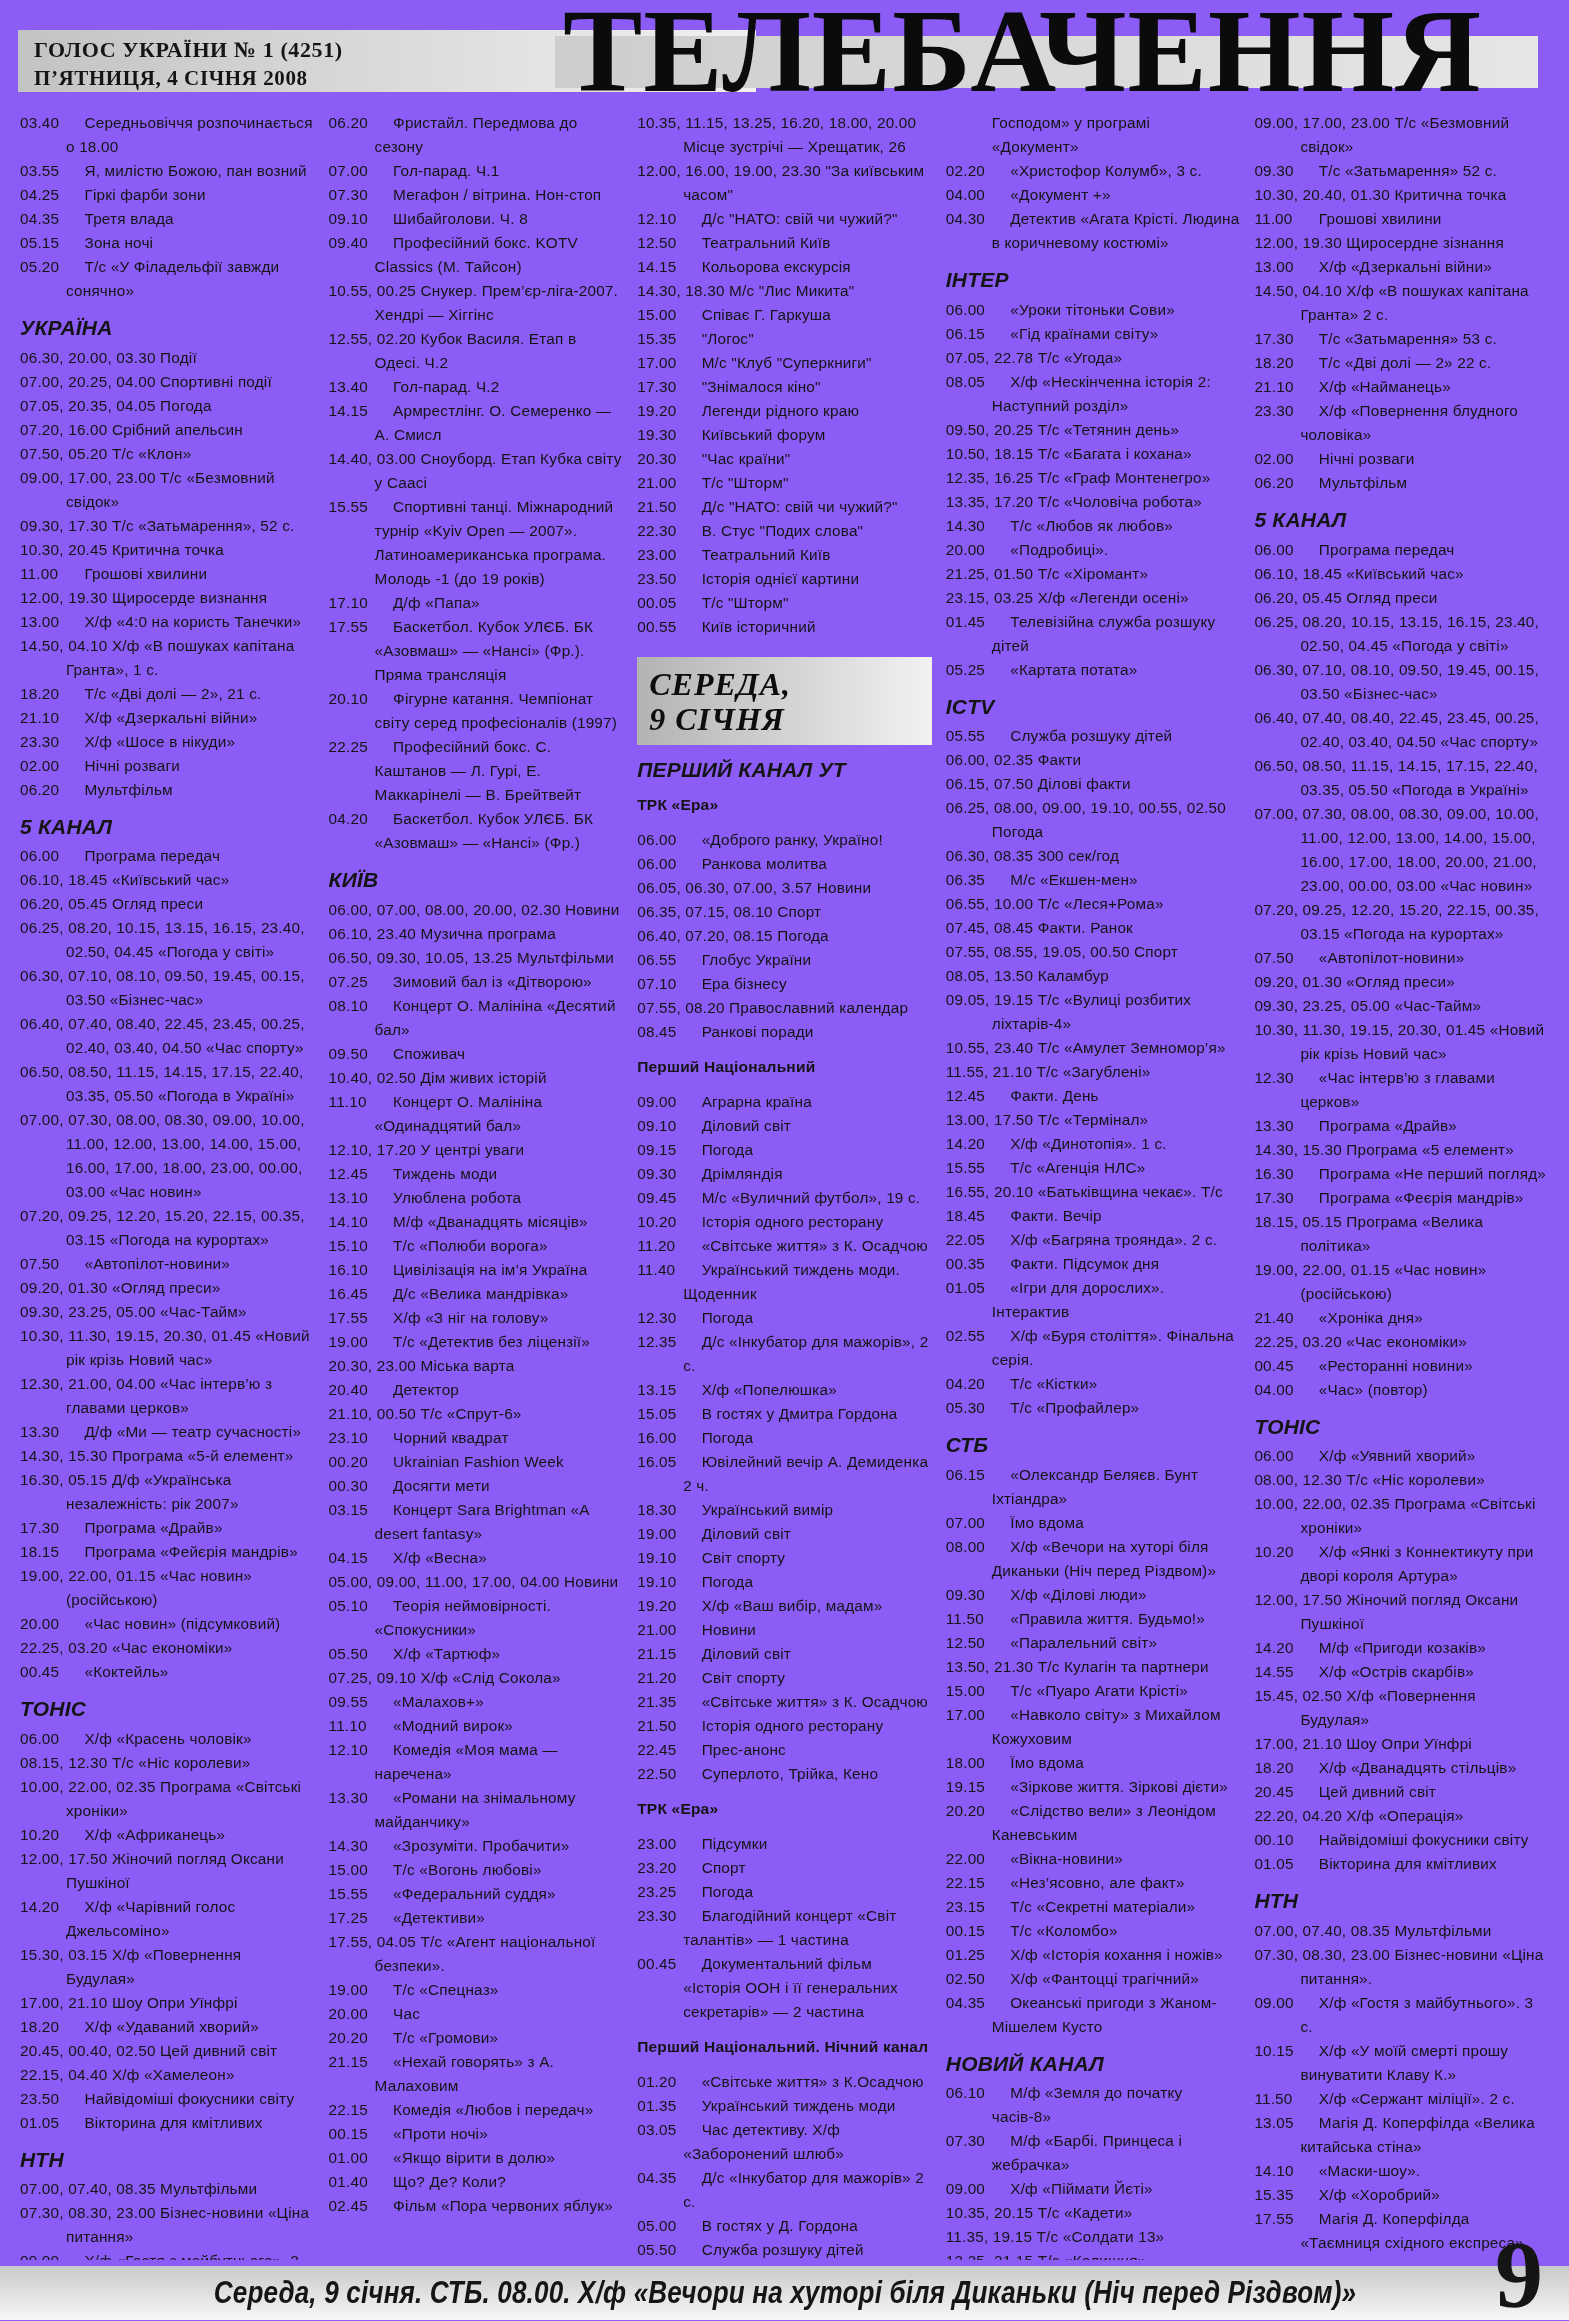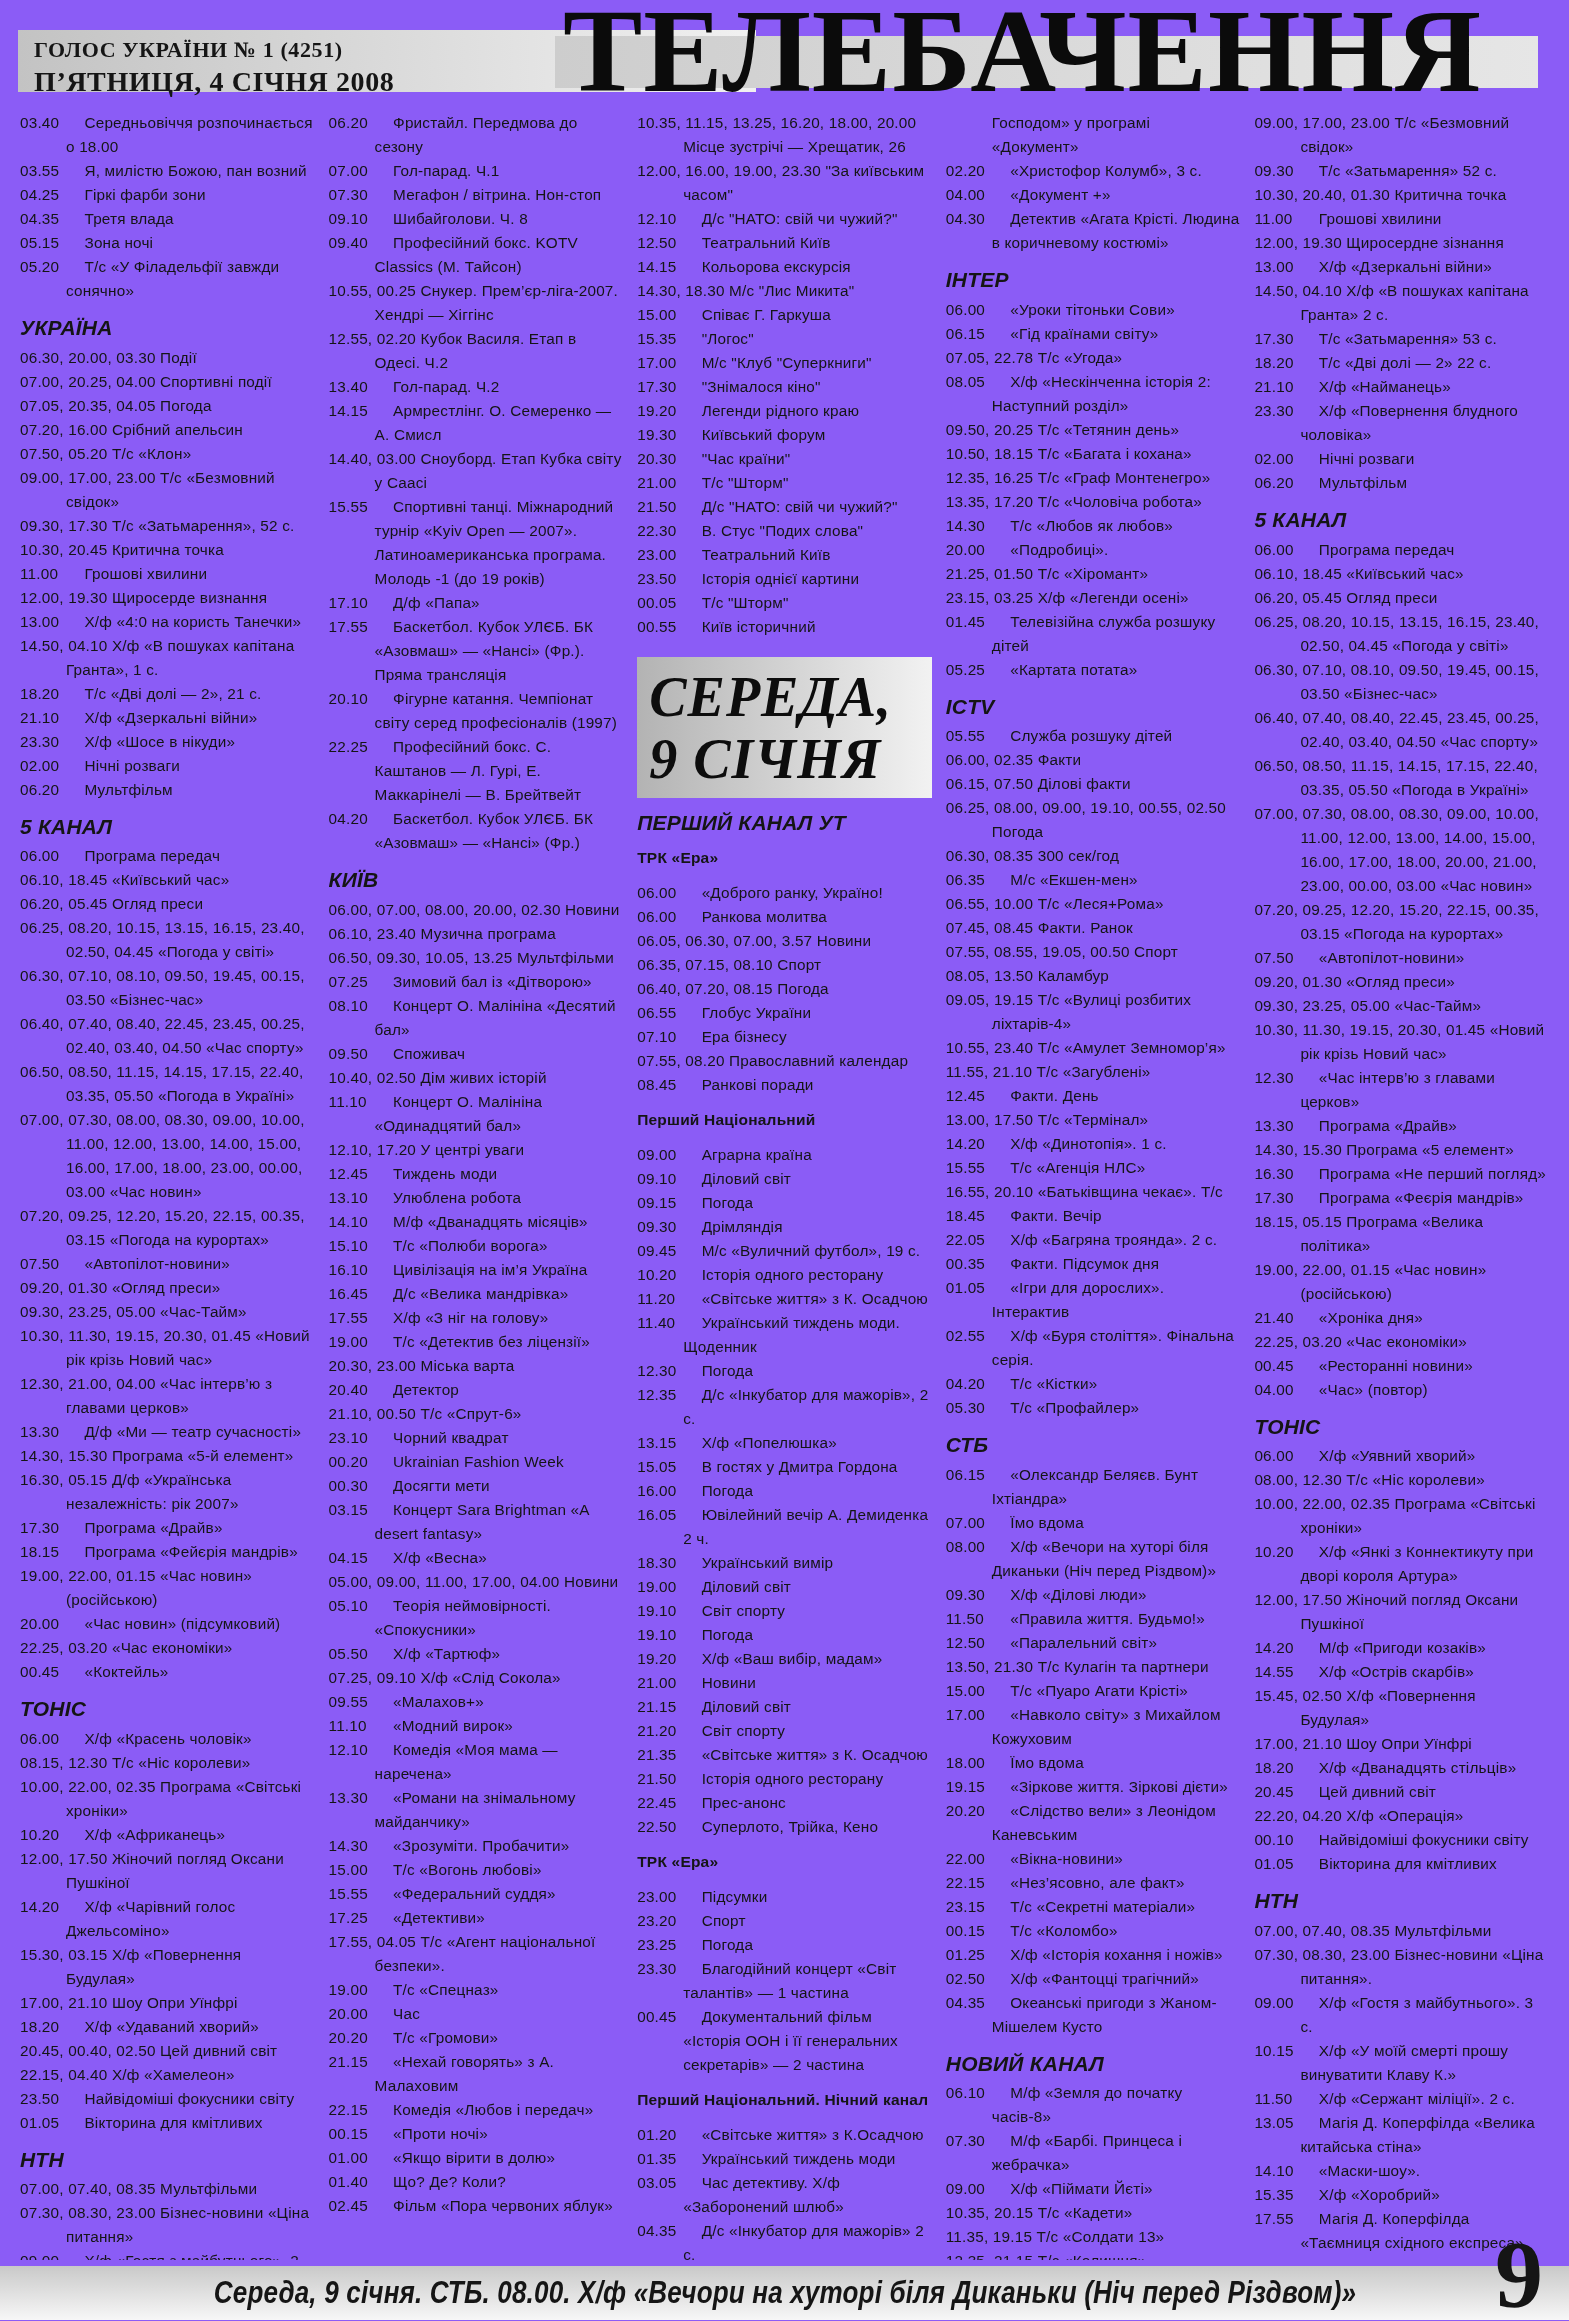--- a/index.html
+++ b/index.html
@@ -3,37 +3,37 @@
 <meta charset="utf-8">
 <style>
   html,body{margin:0;padding:0;background:#e8e8e8;}
   .page{position:relative;width:1569px;height:2321px;background:#8b5cf6;overflow:hidden;
         font-family:"Liberation Sans",sans-serif;color:#151515;}
   
   .mast-band{position:absolute;left:18px;top:30px;width:738px;height:62px;
              background:linear-gradient(to right,#c3c3c3,#f1f1f1);}
   .mast-inner{padding:7px 16px 0 16px;font-family:"Liberation Serif",serif;font-weight:bold;}
   .mast-line1{font-size:22px;letter-spacing:0.6px;}
-  .mast-line2{font-size:28px;letter-spacing:0.6px;margin-top:3px;}
+  .mast-line2{font-size:21px;letter-spacing:0.6px;margin-top:3px;}
   .title-band{position:absolute;left:555px;top:36px;width:983px;height:52px;
               background:linear-gradient(to right,#cdcdcd,#e6e6e6);}
   .main-title{position:absolute;left:563px;top:-8px;width:995px;white-space:nowrap;
               font-family:"Liberation Serif",serif;font-weight:bold;font-size:119px;
               line-height:1;letter-spacing:1px;color:#0b0b0b;}
   
   .listings{position:absolute;left:20px;top:111px;width:1529px;display:flex;gap:14px;}
   .col{width:295px;height:2149px;overflow:hidden;}
   .channel{font-size:21px;font-weight:bold;margin:13px 0 6px 0;letter-spacing:0.2px;line-height:1.12;font-style:italic;}
   .sub{font-size:15.5px;font-weight:bold;margin:11px 0;line-height:24px;letter-spacing:0.2px;}
   .e{font-size:15.3px;line-height:24px;margin:0;padding-left:46px;text-indent:-46px;letter-spacing:0.2px;}
   .e.cont{text-indent:0;}
   .t.tab{display:inline-block;width:60px;text-indent:0;}
   .day{margin:18px 0 12px 0;background:linear-gradient(to right,#b3b3b3,#f2f2f2);
        padding:10px 10px 8px 12px;font-family:"Liberation Serif",serif;font-style:italic;
-       font-weight:bold;font-size:56px;line-height:1.1;letter-spacing:1px;color:#0d0d0d;}
+       font-weight:bold;font-size:32px;line-height:1.1;letter-spacing:1px;color:#0d0d0d;}
   
   .footer-band{position:absolute;left:0;bottom:1px;width:1569px;height:54px;
                background:linear-gradient(#c9c9c9,#f7f7f7);display:flex;align-items:center;justify-content:center;}
   .footer-text{font-weight:bold;font-style:italic;font-size:31px;white-space:nowrap;
                transform:scaleX(.84);letter-spacing:0.2px;}
   .page-num{position:absolute;right:26px;bottom:-2px;font-family:"Liberation Serif",serif;
             font-weight:bold;font-size:96px;line-height:1;}
 </style>
 </head>
 <body>

